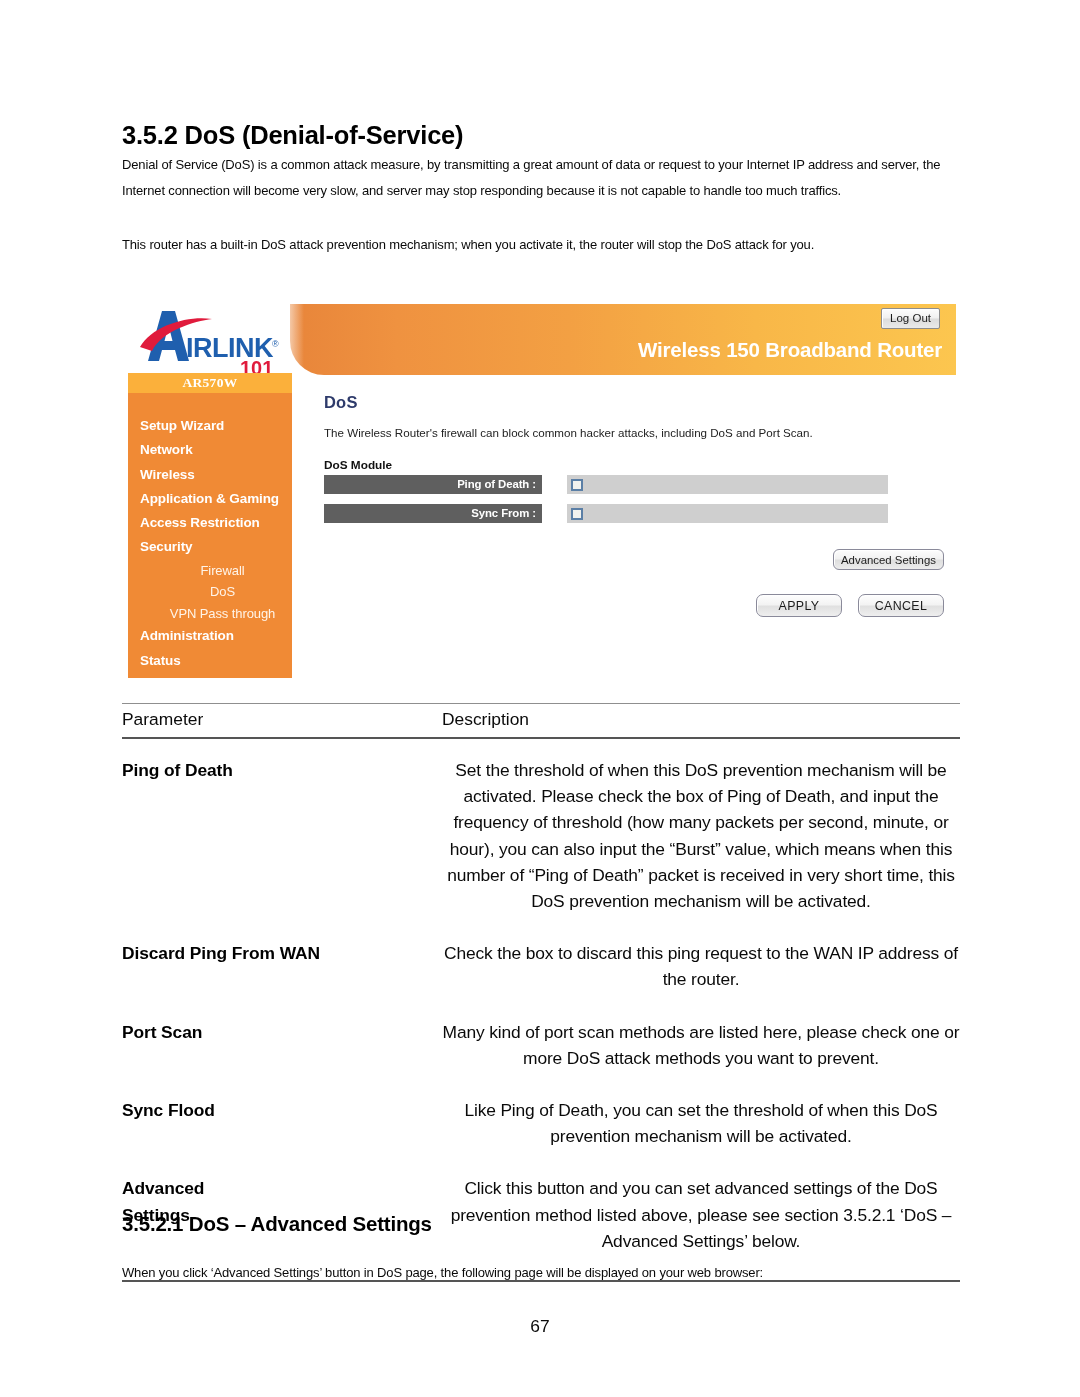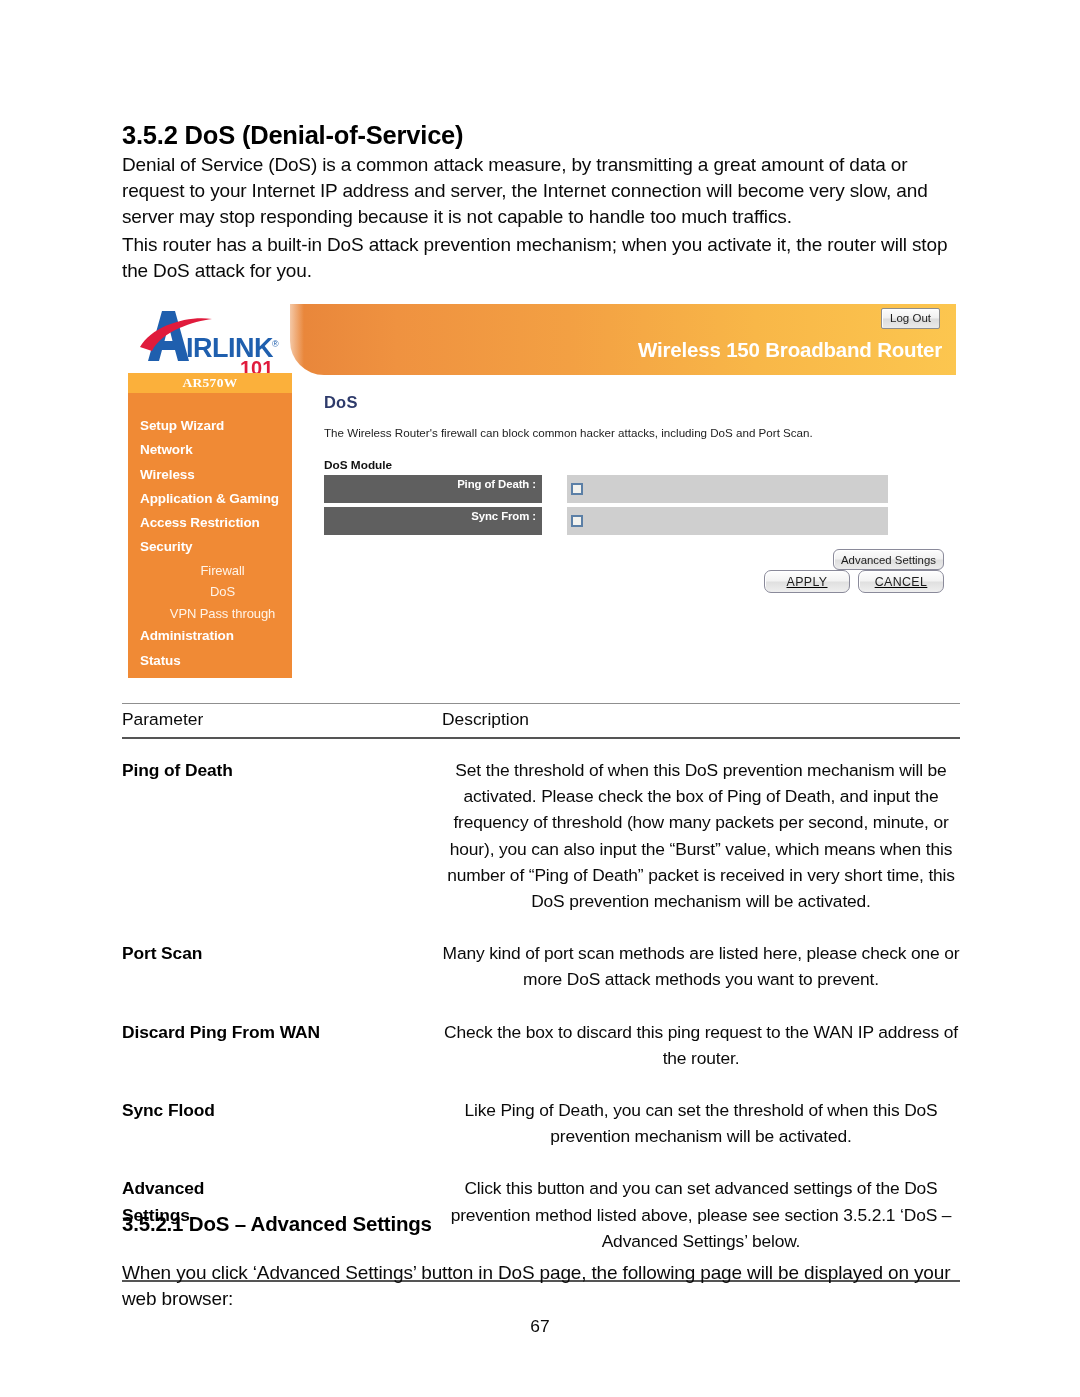--- a/index.html
+++ b/index.html
@@ -31,21 +31,21 @@
     font-size: 25.5px;
     font-weight: bold;
     letter-spacing: -0.2px;
     color: #000;
     white-space: nowrap;
     margin-top: 28px;
   }
 
   .para {
     position: absolute;
-    font-size: 19px;
+    font-size: 13px;
     line-height: 26.2px;
     color: #0a0a0a;
     letter-spacing: -0.15px;
   }
   .para-1 { left: 122px; top: 152px; width: 842px; }
   .para-2 { left: 122px; top: 232px; width: 842px; }
 
   .subsection-title {
     position: absolute;
     left: 122px;
@@ -217,22 +217,22 @@
   }
 
   .settings-table {
     position: absolute;
     left: 32px;
     top: 97px;
     width: 564px;
   }
   .settings-row {
     display: flex;
-    height: 28px;
-    margin-bottom: 4px;
+    height: 19px;
+    margin-bottom: 10px;
     gap: 25px;
   }
   .settings-row .cell-label {
     width: 218px;
     background: #5f5f5f;
     color: #ffffff;
     font-size: 11.4px;
     font-weight: bold;
     text-align: right;
     padding-right: 6px;
@@ -270,28 +270,27 @@
     border-radius: 6px;
     display: flex;
     align-items: center;
     box-shadow: inset 1px 1px 0 #ffffff;
     white-space: nowrap;
   }
 
   .action-row {
     position: absolute;
     left: 0;
-    top: 192px;
+    top: 216px;
     width: 664px;
     display: flex;
     justify-content: flex-end;
-    gap: 8px;
+    gap: 16px;
     padding-right: 12px;
     box-sizing: border-box;
-    text-decoration: underline;
   }
   .action-btn {
     width: 84px;
     height: 21px;
     font-size: 12.4px;
     color: #1c1c1c;
     background: linear-gradient(to bottom, #fefefe 0%, #f3f3f3 46%, #e0e0e0 54%, #efefef 100%);
     border: 1px solid #8a8a9a;
     border-radius: 7px;
     display: flex;
@@ -442,26 +441,26 @@
       <div class="col-desc">Description</div>
     </div>
     <div class="rule-thick"></div>
 
     <div class="table-body">
       <div class="table-row">
         <div class="col-param">Ping of Death</div>
         <div class="col-desc">Set the threshold of when this DoS prevention mechanism will be activated. Please check the box of Ping of Death, and input the frequency of threshold (how many packets per second, minute, or hour), you can also input the “Burst” value, which means when this number of “Ping of Death” packet is received in very short time, this DoS prevention mechanism will be activated.</div>
       </div>
       <div class="table-row">
+        <div class="col-param">Discard Ping From WAN</div>
+        <div class="col-desc">Check the box to discard this ping request to the WAN IP address of the router.</div>
+      </div>
+      <div class="table-row">
         <div class="col-param">Port Scan</div>
         <div class="col-desc">Many kind of port scan methods are listed here, please check one or more DoS attack methods you want to prevent.</div>
-      </div>
-      <div class="table-row">
-        <div class="col-param">Discard Ping From WAN</div>
-        <div class="col-desc">Check the box to discard this ping request to the WAN IP address of the router.</div>
       </div>
       <div class="table-row">
         <div class="col-param">Sync Flood</div>
         <div class="col-desc">Like Ping of Death, you can set the threshold of when this DoS prevention mechanism will be activated.</div>
       </div>
       <div class="table-row">
         <div class="col-param">
           <span>Advanced</span>
           <span>Settings</span>
         </div>

